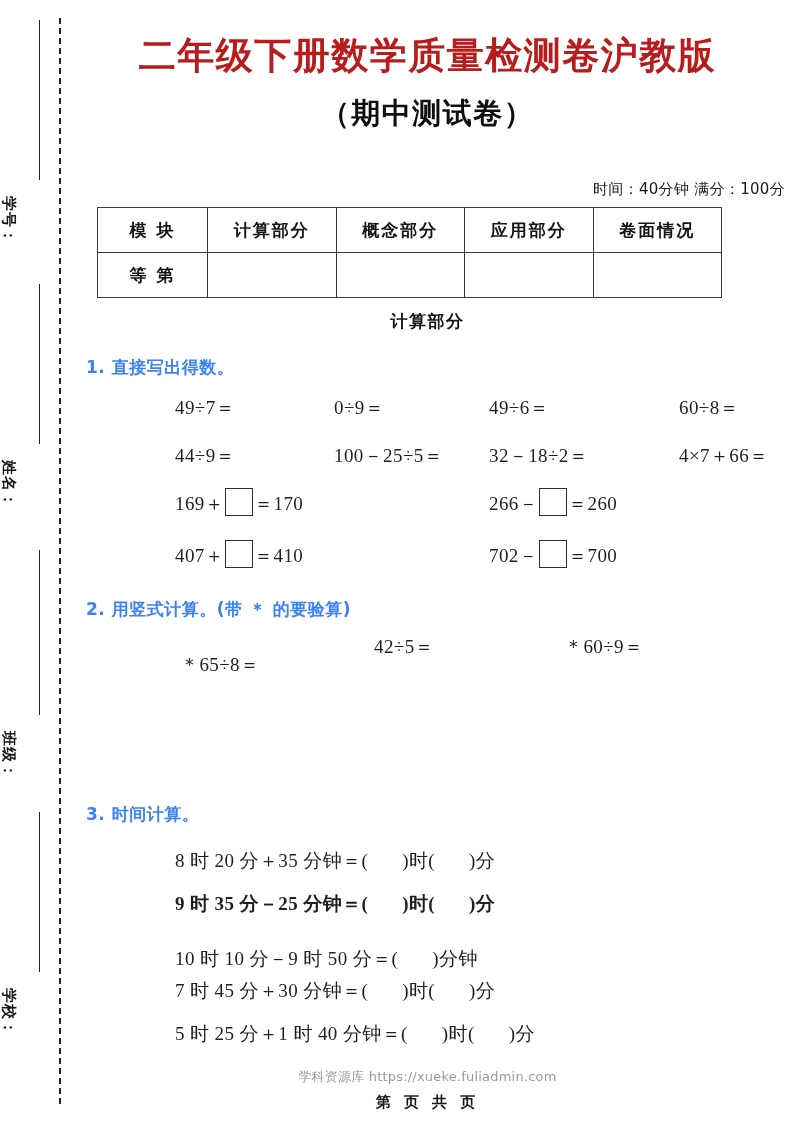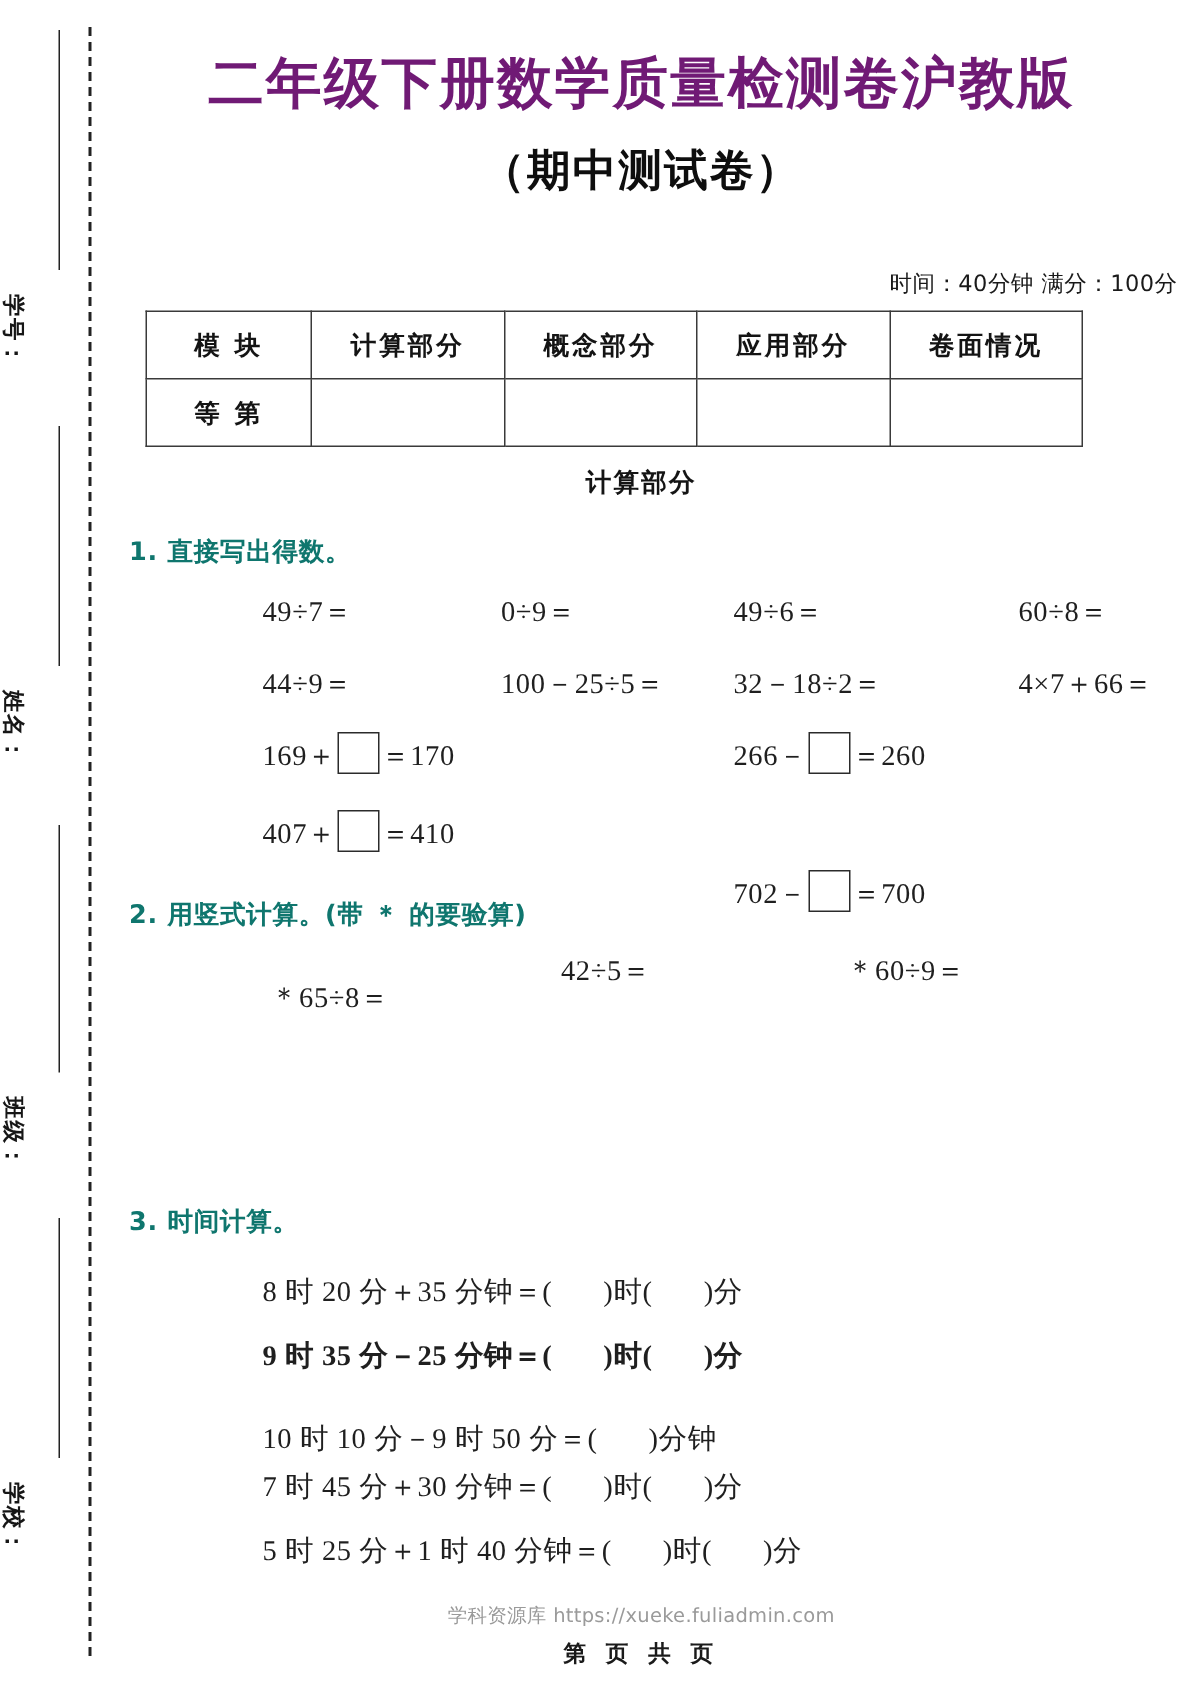--- a/index.html
+++ b/index.html
@@ -61,21 +61,21 @@
     left: 0; top: 34px;
     width: 731px;
     text-align: center;
   }
   #paper-title {
     font-family: "DejaVu Sans", "Liberation Sans", sans-serif;
     font-size: 37px;
     font-weight: 700;
     letter-spacing: 1.5px;
     line-height: 1.18;
-    color: #701a75;
+    color: #b91c1c;
   }
   #paper-subtitle {
     font-family: "DejaVu Sans", "Liberation Sans", sans-serif;
     font-size: 29px;
     font-weight: 700;
     letter-spacing: 1.5px;
     margin-top: 16px;
     color: #0e0e0e;
   }
 
@@ -124,21 +124,21 @@
   }
 
   
   .q-title {
     position: absolute;
     left: 24px;
     font-family: "DejaVu Sans", "Liberation Sans", sans-serif;
     font-size: 17px;
     font-weight: 700;
     letter-spacing: 0.5px;
-    color: #0f766e;
+    color: #3b82f6;
     white-space: nowrap;
   }
   .expr {
     position: absolute;
     font-family: "Liberation Serif", "DejaVu Serif", serif;
     font-size: 19px;
     color: #1f1f1f;
     white-space: nowrap;
     letter-spacing: 0.4px;
   }
@@ -229,21 +229,21 @@
       <div class="expr" style="left: 272px; top: 395px;">0÷9＝</div>
       <div class="expr" style="left: 427px; top: 395px;">49÷6＝</div>
       <div class="expr" style="left: 617px; top: 395px;">60÷8＝</div>
       <div class="expr" style="left: 113px; top: 443px;">44÷9＝</div>
       <div class="expr" style="left: 272px; top: 443px;">100－25÷5＝</div>
       <div class="expr" style="left: 427px; top: 443px;">32－18÷2＝</div>
       <div class="expr" style="left: 617px; top: 443px;">4×7＋66＝</div>
       <div class="expr" style="left: 113px; top: 488px;"><span>169＋</span><span class="blankbox"></span><span>＝170</span></div>
       <div class="expr" style="left: 427px; top: 488px;"><span>266－</span><span class="blankbox"></span><span>＝260</span></div>
       <div class="expr" style="left: 113px; top: 540px;"><span>407＋</span><span class="blankbox"></span><span>＝410</span></div>
-      <div class="expr" style="left: 427px; top: 540px; margin-top: 40px;"><span>702－</span><span class="blankbox"></span><span>＝700</span></div>
+      <div class="expr" style="left: 427px; top: 540px;"><span>702－</span><span class="blankbox"></span><span>＝700</span></div>
       <div class="q-title" style="top: 598px;">2. 用竖式计算。(带 ＊ 的要验算)</div>
       <div class="expr" style="left: 118px; top: 652px;">＊65÷8＝</div>
       <div class="expr" style="left: 312px; top: 634px;">42÷5＝</div>
       <div class="expr" style="left: 502px; top: 634px;">＊60÷9＝</div>
       <div class="q-title" style="top: 803px;">3. 时间计算。</div>
       <div class="expr" style="left: 113px; top: 848px;"><span>8 时 20 分＋35 分钟＝(</span><span class="paren-gap"></span><span>)时(</span><span class="paren-gap"></span><span>)分</span></div>
       <div class="expr" style="left: 113px; top: 891px; font-weight: bold;"><span>9 时 35 分－25 分钟＝(</span><span class="paren-gap"></span><span>)时(</span><span class="paren-gap"></span><span>)分</span></div>
       <div class="expr" style="left: 113px; top: 934px; margin-top: 12px;"><span>10 时 10 分－9 时 50 分＝(</span><span class="paren-gap"></span><span>)分钟</span></div>
       <div class="expr" style="left: 113px; top: 978px;"><span>7 时 45 分＋30 分钟＝(</span><span class="paren-gap"></span><span>)时(</span><span class="paren-gap"></span><span>)分</span></div>
       <div class="expr" style="left: 113px; top: 1021px;"><span>5 时 25 分＋1 时 40 分钟＝(</span><span class="paren-gap"></span><span>)时(</span><span class="paren-gap"></span><span>)分</span></div>

